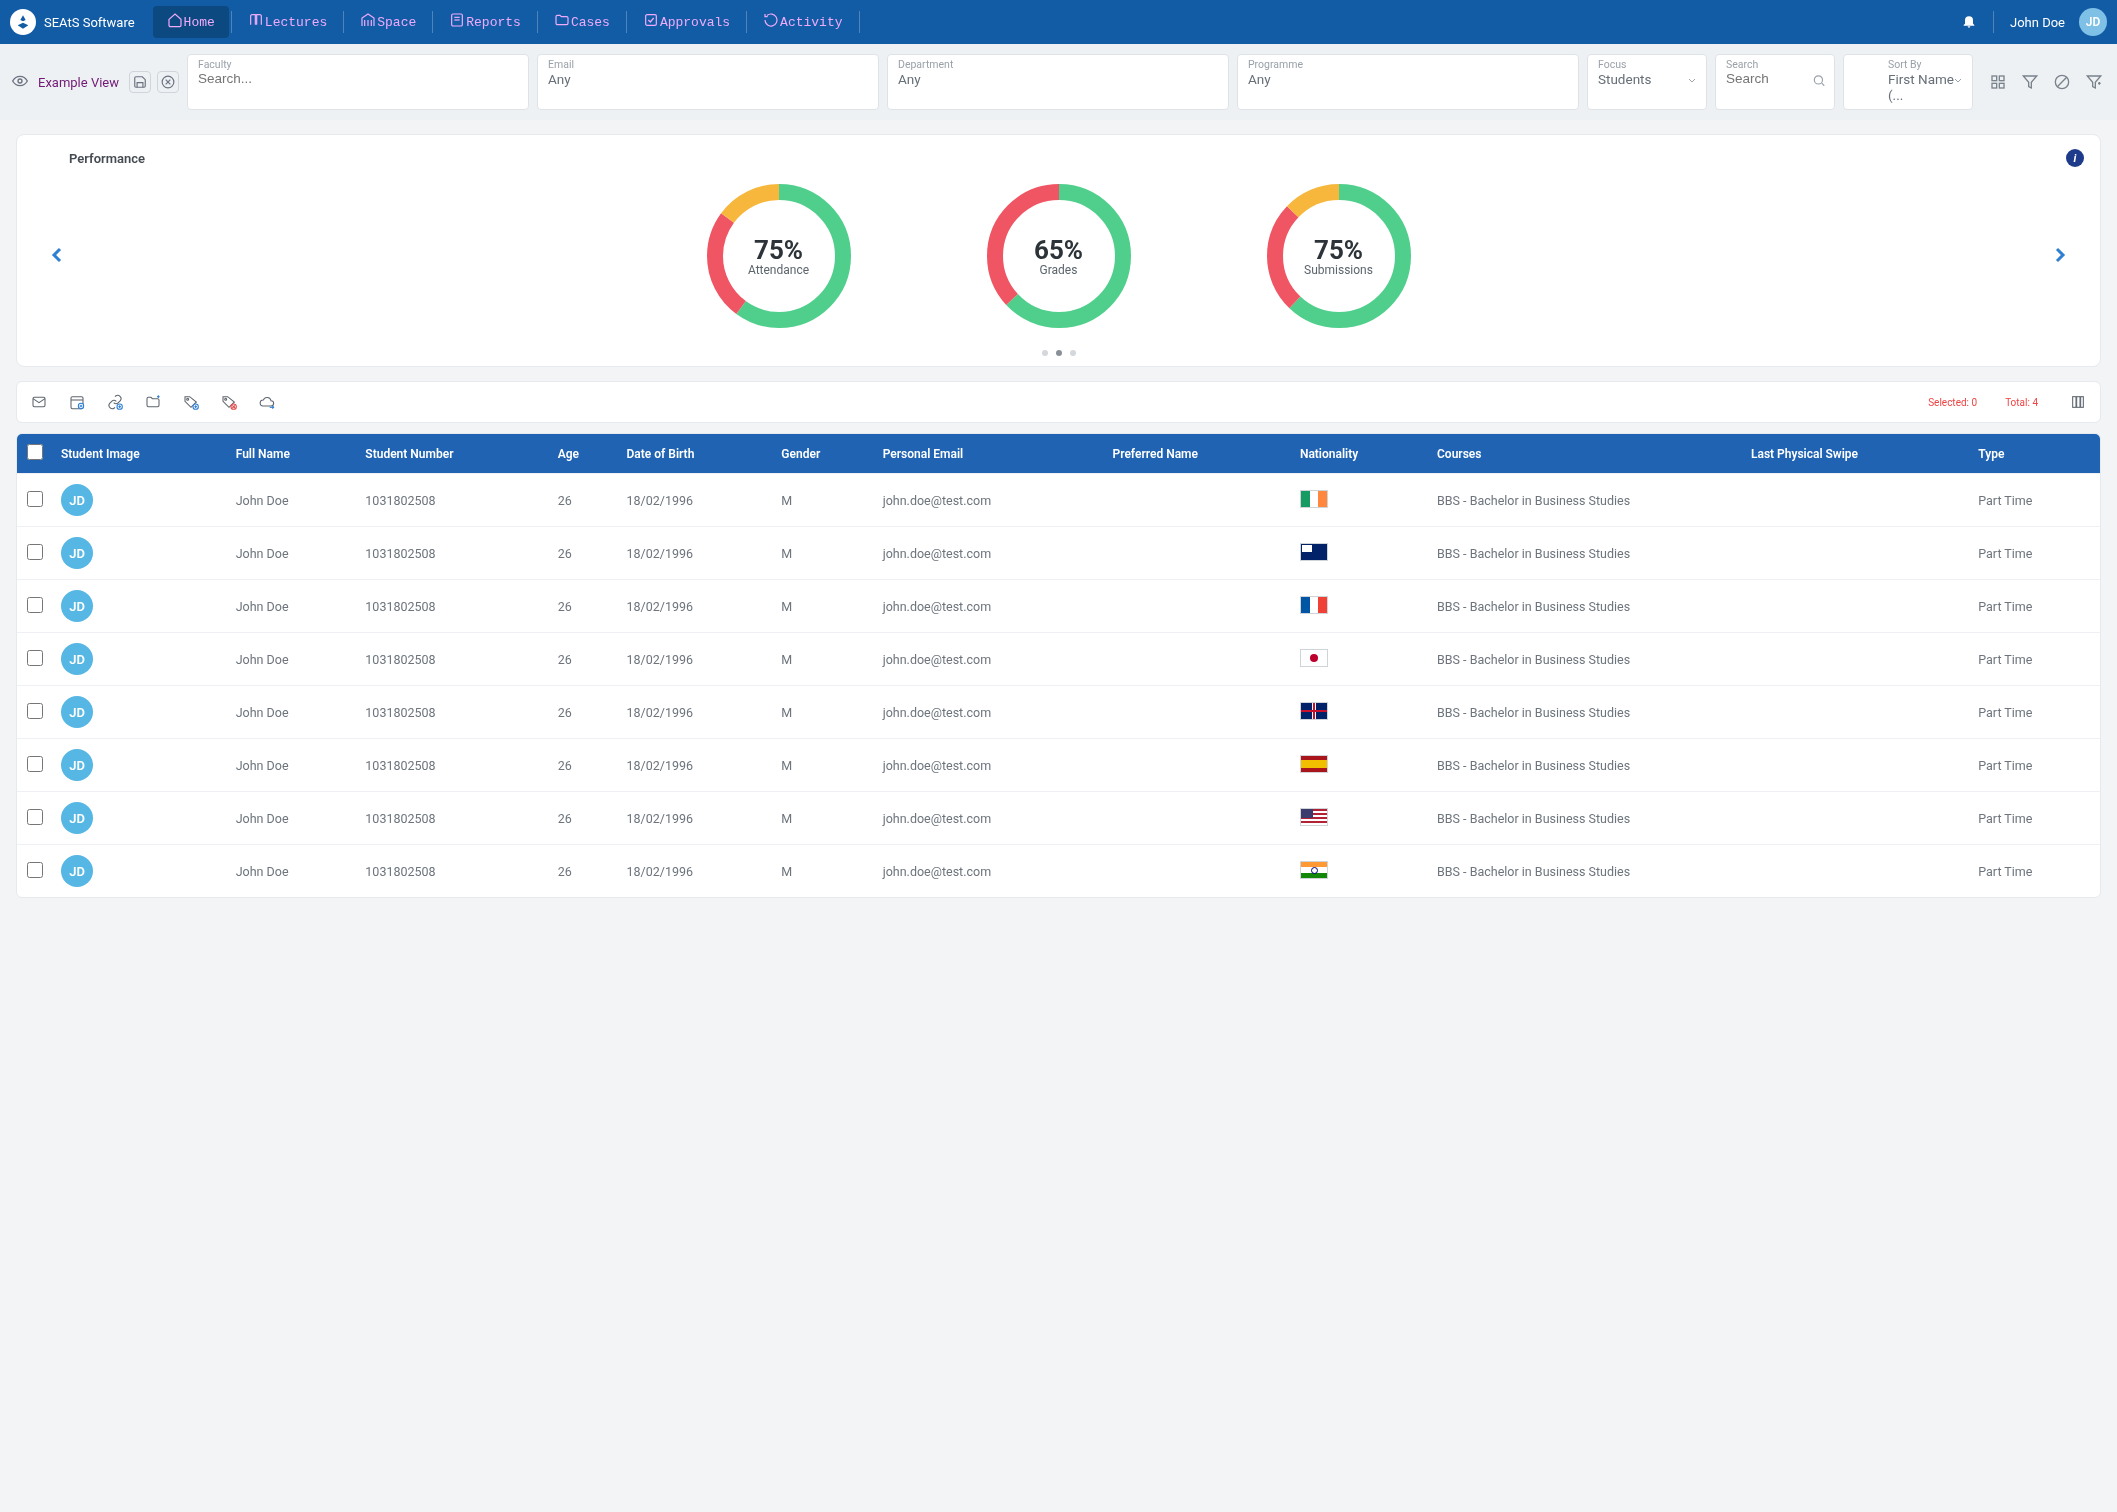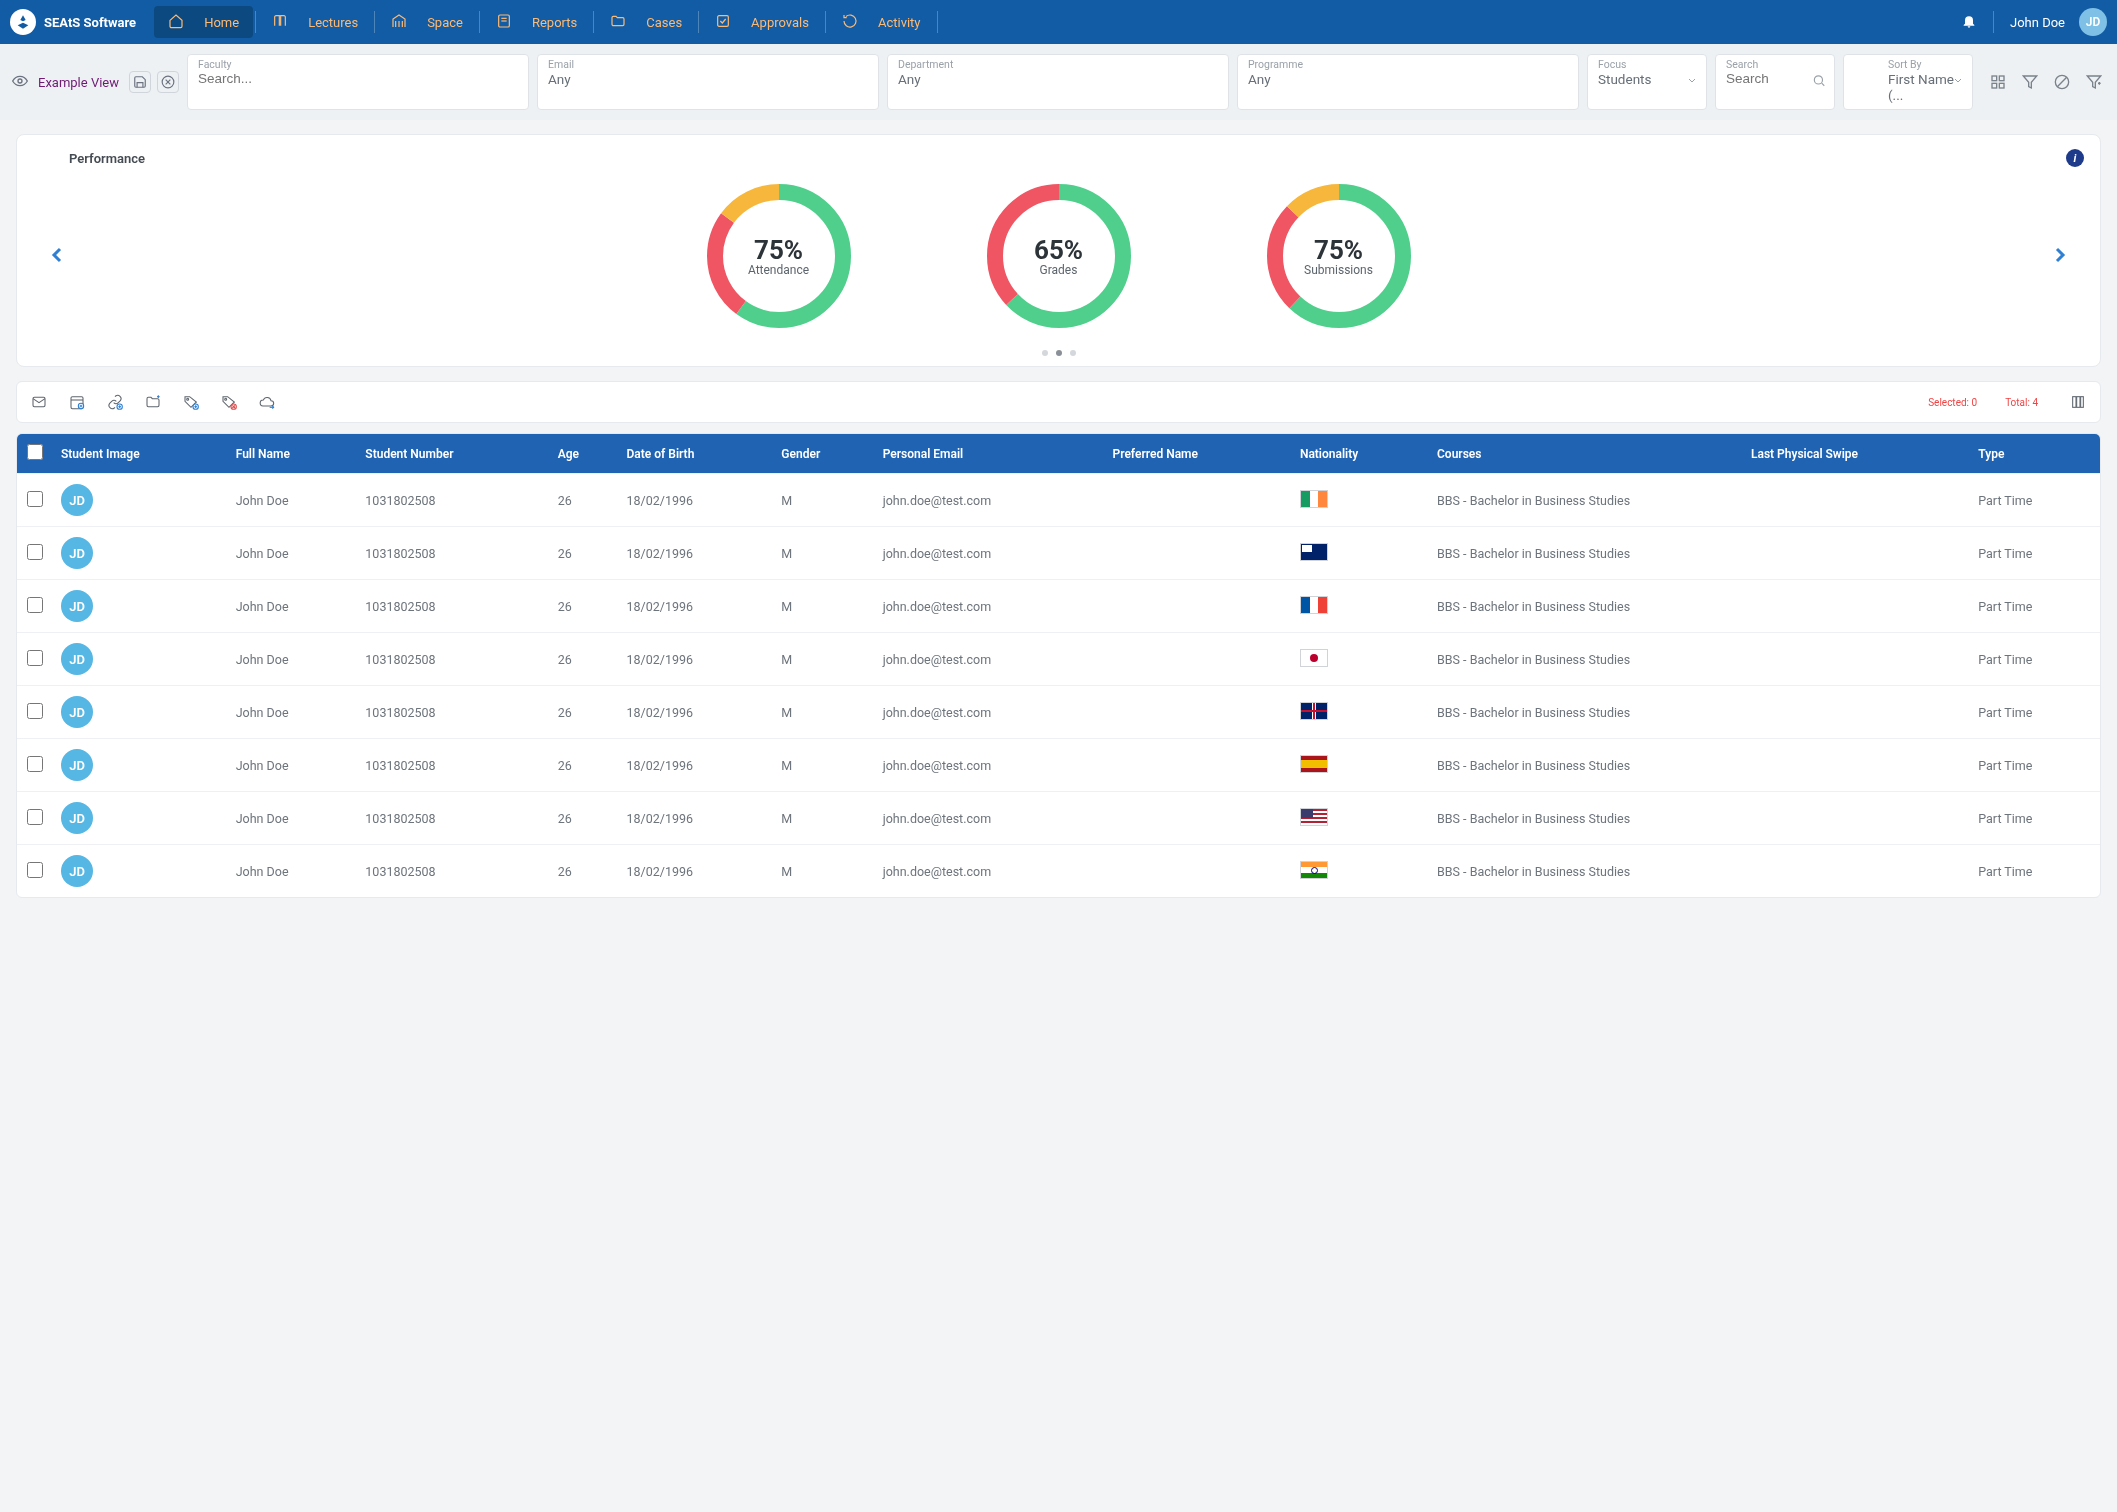--- a/index.html
+++ b/index.html
@@ -1,23 +1,23 @@
 <!DOCTYPE html>
 <html><head>
 <meta charset="utf-8">
 <style>
 * { box-sizing: border-box; margin: 0; padding: 0; }
 body { font-family: -apple-system, BlinkMacSystemFont, "Segoe UI", Roboto, Helvetica, Arial, sans-serif; background: #f2f4f6; color:#333; font-size:13px; }
 
 
 .topnav { background:#125ca5; height:44px; display:flex; align-items:center; padding:0 10px; color:#fff; }
-.brand { display:flex; align-items:center; gap:8px; font-weight:700; margin-right:18px; }
+.brand { display:flex; align-items:center; gap:8px; font-weight:400; margin-right:18px; }
 .brand-logo { width:26px; height:26px; border-radius:50%; background:#fff; color:#125ca5; display:flex; align-items:center; justify-content:center; }
 .nav-items { display:flex; align-items:center; height:100%; }
-.nav-item { display:flex; align-items:center; gap:20px; padding:0 14px; height:32px; color:#fdba74; border-radius:4px; cursor:pointer; }
+.nav-item { display:flex; align-items:center; gap:1px; padding:0 14px; height:32px; color:#f0abfc; border-radius:4px; cursor:pointer;font-family:Liberation Mono, monospace; }
 .nav-item.active { background:#0c4980; }
 .nav-sep { width:1px; height:22px; background:rgba(255,255,255,0.25); margin:0 2px; }
 .topnav-right { margin-left:auto; display:flex; align-items:center; gap:14px; }
 .avatar { width:28px; height:28px; border-radius:50%; background:#7fc1e6; color:#fff; display:flex; align-items:center; justify-content:center; font-size:12px; font-weight:600; }
 
 
 .filterbar { background:#eef1f4; padding:10px 12px; display:flex; align-items:center; gap:8px; }
 .view-controls { display:flex; align-items:center; gap:6px; color:#6b7280; }
 .view-controls .vc-label { font-size:13px; color:#701a75; margin:0 4px; }
 .vc-btn { width:22px; height:22px; border:1px solid #cfd5db; border-radius:4px; display:flex; align-items:center; justify-content:center; color:#6b7280; cursor:pointer; }

